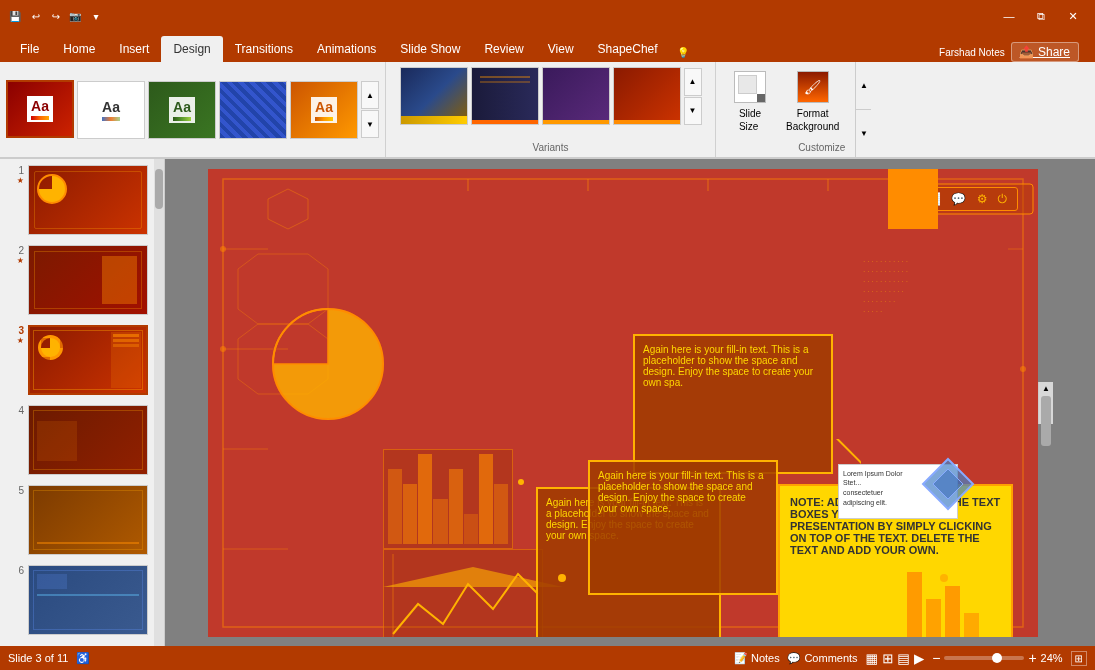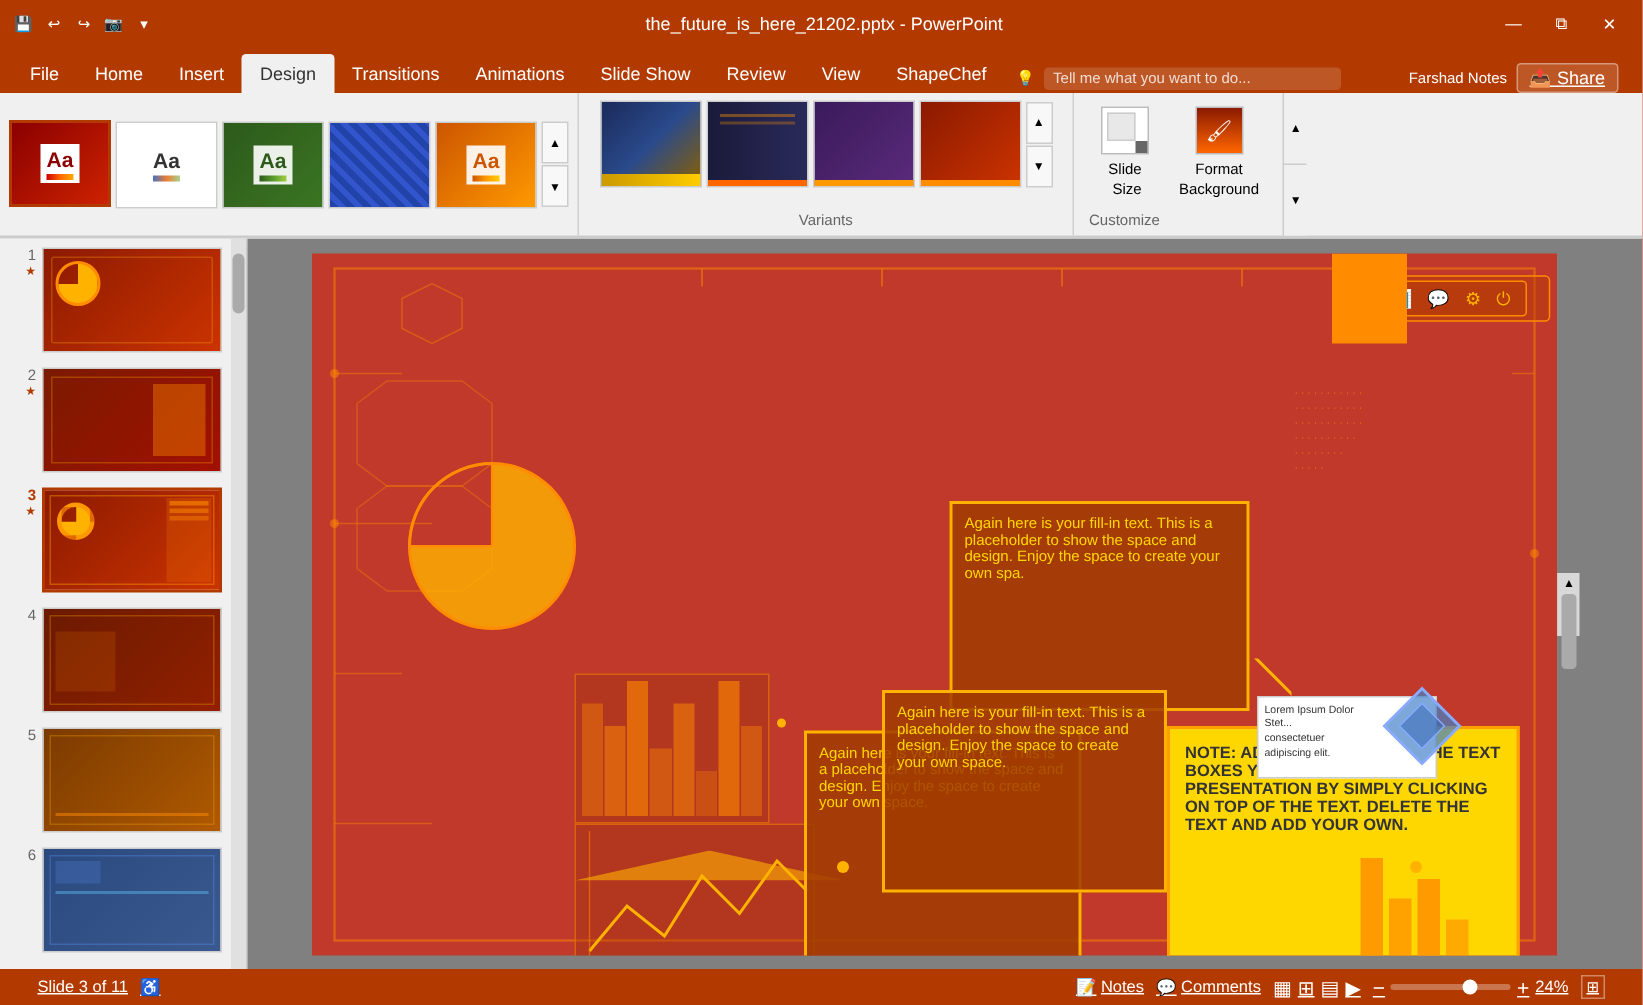--- a/index.html
+++ b/index.html
@@ -27,21 +27,21 @@
     .slide-panel { width: 165px; background: #f0f0f0; border-right: 1px solid #ccc; overflow-y: auto; padding: 4px; display: flex; flex-direction: column; gap: 6px; position: relative; }
     .slide-thumb { display: flex; align-items: flex-start; gap: 4px; cursor: pointer; padding: 2px; }
     .slide-img { width: 120px; height: 70px; border: 1px solid #ccc; overflow: hidden; position: relative; flex-shrink: 0; }
     .slide-img.active-slide { border: 2px solid #b23a00; }
     
     
     .canvas-area { flex: 1; display: flex; align-items: center; justify-content: center; background: #808080; overflow: hidden; position: relative; }
     .slide-canvas { width: 830px; height: 468px; background: #c0392b; position: relative; overflow: hidden; }
     
     
-    .status-bar { height: 24px; background: #b23a00; display: flex; align-items: center; justify-content: space-between; padding: 0 25px; color: white; font-size: 11px; text-decoration: underline; }
+    .status-bar { height: 24px; background: #b23a00; display: flex; align-items: center; justify-content: space-between; padding: 0 8px; color: white; font-size: 11px; }
     .status-left { display: flex; align-items: center; gap: 8px; }
     .status-right { display: flex; align-items: center; gap: 8px; }
     .zoom-control { display: flex; align-items: center; gap: 4px; }
     .zoom-slider { width: 80px; height: 4px; background: rgba(255,255,255,0.3); border-radius: 2px; position: relative; cursor: pointer; }
     .zoom-thumb { width: 10px; height: 10px; background: white; border-radius: 50%; position: absolute; top: -3px; left: 60%; }
     
     
     .thumb-1 { background: linear-gradient(135deg, #8B1A00 0%, #B22000 50%, #FF6600 100%); }
     .thumb-2 { background: linear-gradient(135deg, #7B1A00 0%, #A21000 50%, #C03000 100%); }
     .thumb-3 { background: linear-gradient(135deg, #8B1A00 0%, #B22000 50%, #FF6600 100%); }
@@ -60,23 +60,20 @@
 
 <div class="title-bar">
   <div class="title-bar-left">
     <div class="quick-access">
       <button class="title-btn">💾</button>
       <button class="title-btn">↩</button>
       <button class="title-btn">↪</button>
       <button class="title-btn">📷</button>
       <button class="title-btn">▾</button>
     </div>
-  </div>
-  <div class="title-bar-center">
-    <span>the_future_is_here_21202.pptx - PowerPoint</span>
   </div>
   <div class="title-bar-right">
     <div class="win-controls">
       <button class="win-btn">—</button>
       <button class="win-btn">⧉</button>
       <button class="win-btn close">✕</button>
     </div>
   </div>
 </div>
 
@@ -86,21 +83,20 @@
   <div class="ribbon-tab">Insert</div>
   <div class="ribbon-tab active">Design</div>
   <div class="ribbon-tab">Transitions</div>
   <div class="ribbon-tab">Animations</div>
   <div class="ribbon-tab">Slide Show</div>
   <div class="ribbon-tab">Review</div>
   <div class="ribbon-tab">View</div>
   <div class="ribbon-tab">ShapeChef</div>
   <div style="flex:1; display:flex; align-items:center; gap:6px; padding: 0 8px;">
     <span style="font-size:10px; color:white;">💡</span>
-    <span style="font-size:10px; color:rgba(255,255,255,0.8); background:rgba(255,255,255,0.15); padding:2px 60px 2px 6px; border-radius:3px;">Tell me what you want to do...</span>
     <span style="font-size:10px; color:white; margin-left:auto;">Farshad Notes</span>
     <button style="background:rgba(255,255,255,0.15); border:1px solid rgba(255,255,255,0.4); color:white; padding:2px 8px; border-radius:3px; cursor:pointer; font-size:12px;text-decoration:underline;">📤 Share</button>
   </div>
 </div>
 
 <div class="ribbon-full">
 
   <div class="ribbon-section" style="flex-direction:column; min-width:320px; padding:4px 6px;">
     <div class="ribbon-section-content" style="display:flex; gap:3px; align-items:center;">
 
@@ -178,33 +174,33 @@
   <div class="ribbon-section" style="flex-direction:column; min-width:130px; padding:4px 10px; border-right:none;">
     <div style="display:flex; gap:6px; align-items:center; flex:1;">
 
       <div class="large-btn">
         <div class="large-btn-icon">
           <div style="width:32px; height:32px; background:white; border:1px solid #bbb; display:flex; align-items:flex-end; justify-content:flex-end; position:relative;">
             <div style="position:absolute; top:3px; left:3px; right:8px; bottom:8px; background:#e8e8e8; border:1px solid #ccc;"></div>
             <div style="position:absolute; bottom:0; right:0; width:8px; height:8px; background:#666;"></div>
           </div>
         </div>
-        <span style="font-size:10px; text-align:right; line-height:1.3;">Slide<br>Size</span>
+        <span style="font-size:10px; text-align:left; line-height:1.3;">Slide<br>Size</span>
       </div>
 
       <div class="large-btn">
         <div class="large-btn-icon">
           <div style="width:32px; height:32px; background:linear-gradient(to bottom,#8B1A00,#FF6600); border:1px solid #bbb; display:flex; align-items:center; justify-content:center;">
             <span style="color:white; font-size:14px;">🖌</span>
           </div>
         </div>
         <span style="font-size:10px; text-align:center; line-height:1.3;">Format<br>Background</span>
       </div>
     </div>
-    <div class="ribbon-section-label" style="font-size:10px;color:#666;width:100%;text-align:left;margin-top:2px;">Customize</div>
+    <div class="ribbon-section-label" style="font-size:10px;color:#666;width:100%;text-align:right;margin-top:2px;">Customize</div>
   </div>
 
   <div style="display:flex; flex-direction:column; border-left:1px solid #ccc; width:16px;">
     <button style="flex:1; border:none; background:#f0f0f0; cursor:pointer; font-size:8px; border-bottom:1px solid #ccc;">▲</button>
     <button style="flex:1; border:none; background:#f0f0f0; cursor:pointer; font-size:8px;">▼</button>
   </div>
 </div>
 
 <div class="main-area">
 

